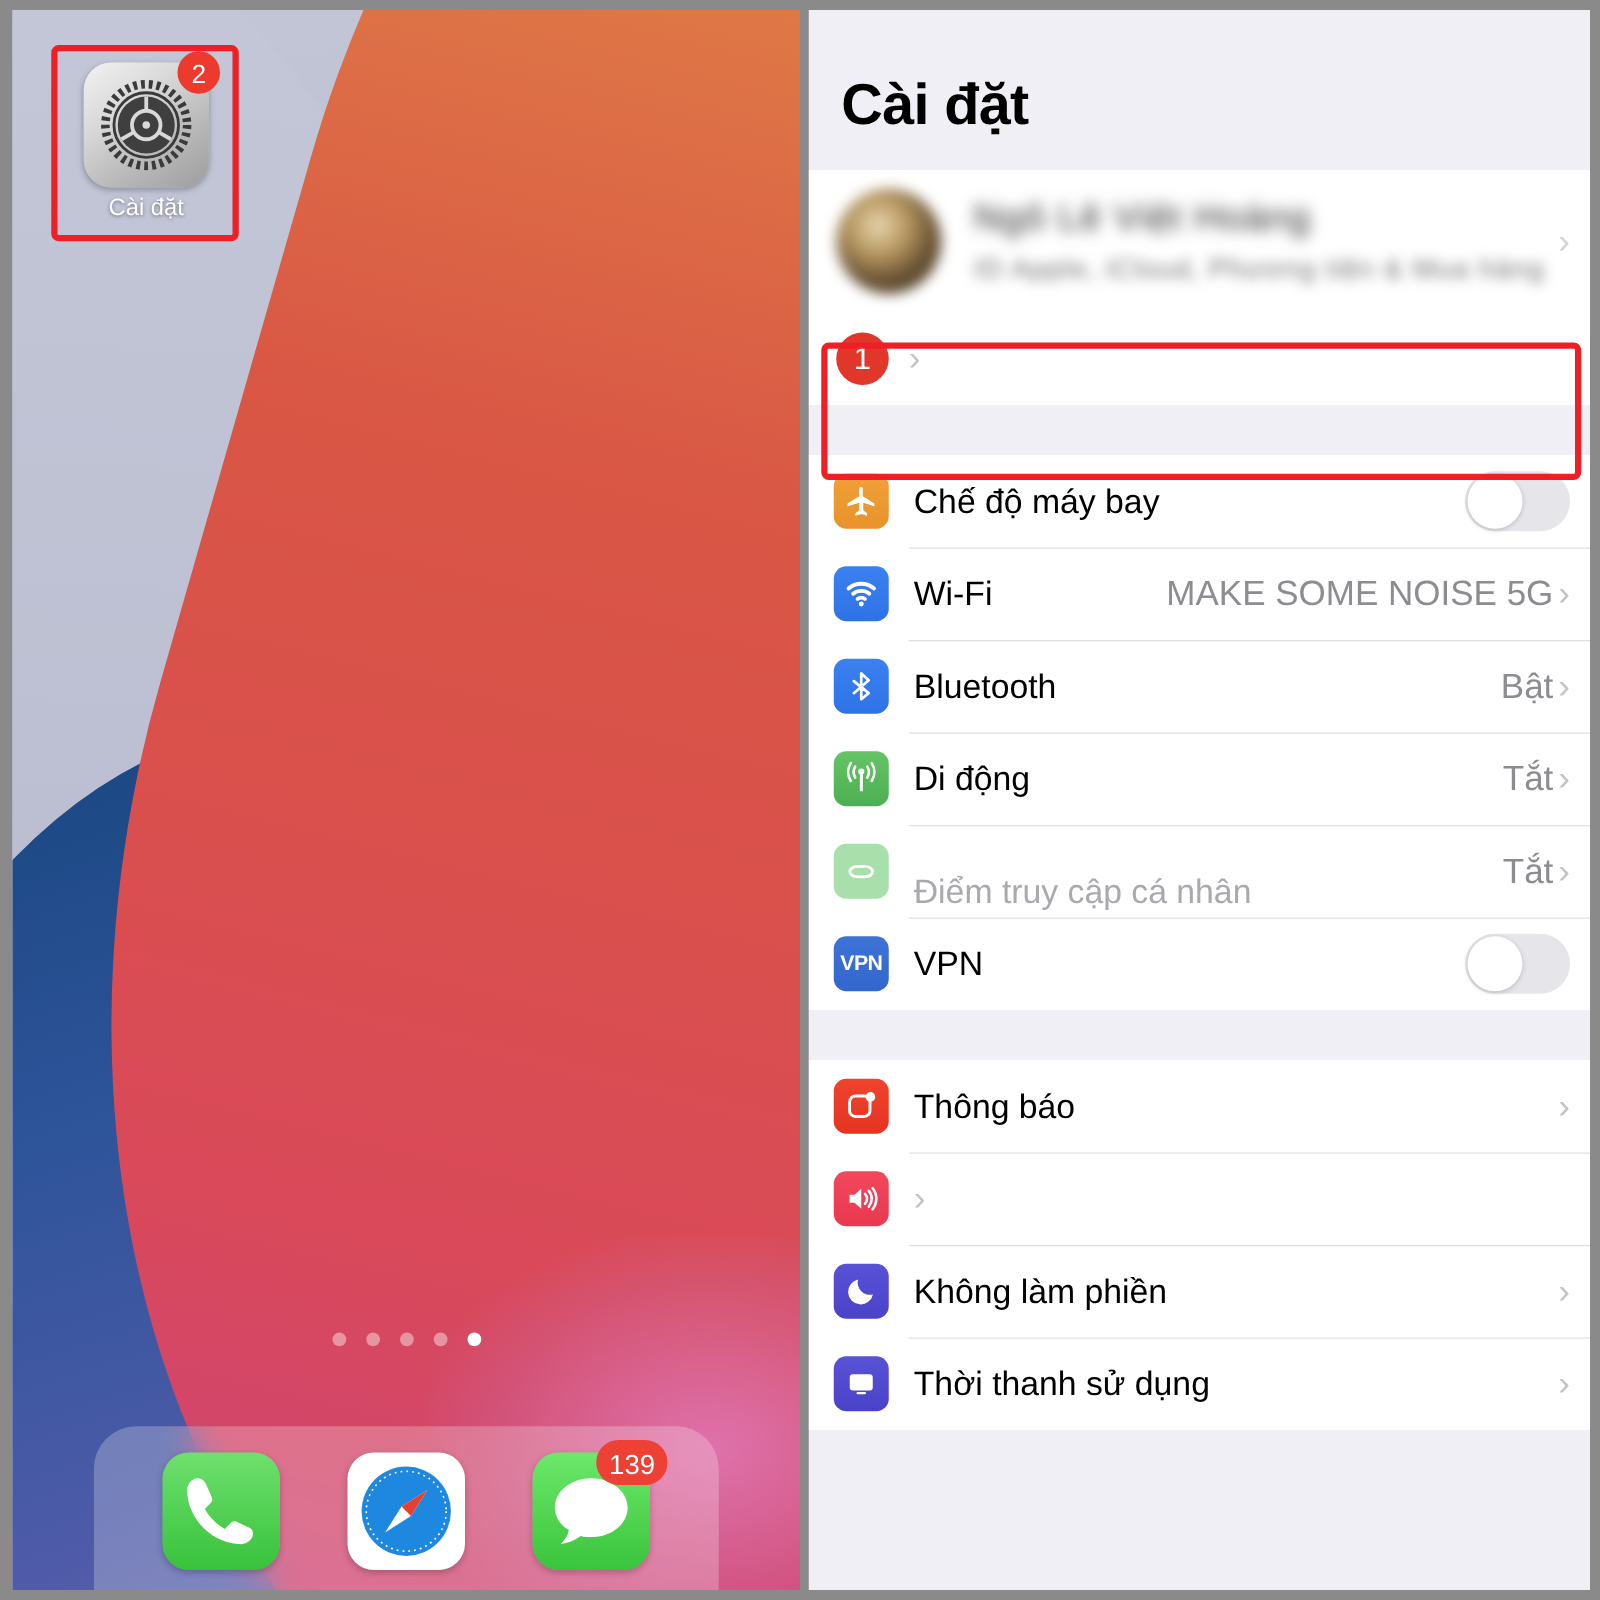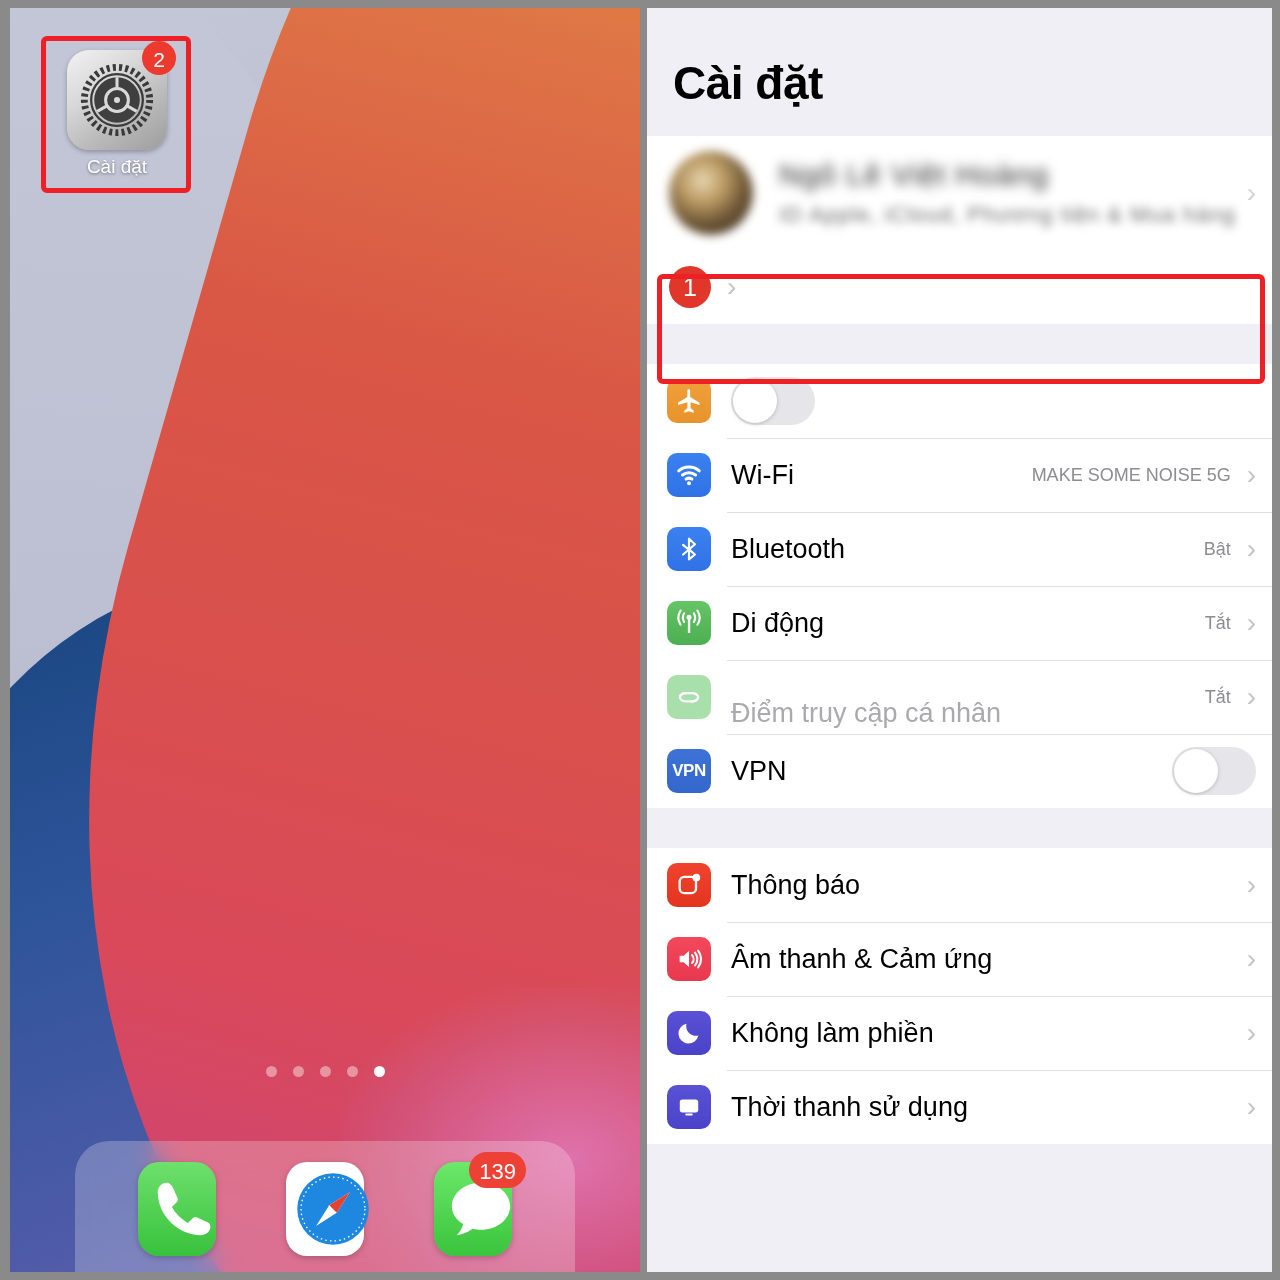--- a/index.html
+++ b/index.html
@@ -79,21 +79,21 @@
   }
   .pdot { width:11px; height:11px; border-radius:50%; background:rgba(255,255,255,.42); }
   .pdot.on { background:#fff; }
 
   .dock {
     position:absolute; left:65px; top:1133px; width:500px; height:135px;
     background:rgba(255,255,255,.24); border-radius:34px 34px 0 0;
     backdrop-filter:blur(14px);
     display:flex; align-items:center; justify-content:space-around; padding:0 28px;
   }
-  .dock-icon { position:relative; width:78px; height:94px; border-radius:21px; box-shadow:0 2px 6px rgba(0,0,0,.22); }
+  .dock-icon { position:relative; width:94px; height:94px; border-radius:21px; box-shadow:0 2px 6px rgba(0,0,0,.22); }
   .ic-phone { background:linear-gradient(180deg,#6ee06d 0%,#38c23c 100%); }
   .ic-safari { background:#fff; }
   .ic-msg { background:linear-gradient(180deg,#6ce86a 0%,#3ac43c 100%); }
   .dock-badge {
     position:absolute; right:-14px; top:-10px; min-width:40px; height:36px; padding:0 8px;
     border-radius:18px; background:#ee4135; color:#fff; font-size:22px; line-height:36px;
     text-align:center; border:2px solid #ee4135;
   }
 
   
@@ -119,21 +119,21 @@
   }
   .row + .row::before {
     content:""; position:absolute; left:80px; right:0; top:0; height:1px; background:#dfdfe3;
   }
   .r-ic {
     width:44px; height:44px; border-radius:10px; flex:0 0 auto; margin-right:20px;
     display:flex; align-items:center; justify-content:center; color:#fff;
   }
   .r-label { font-size:27px; color:#000; flex:1 1 auto; }
   .r-label.dim { color:#a9a9ae;margin-top:32px; }
-  .r-value { font-size:18px; color:#8c8c91; margin-right:16px; white-space:nowrap; }
+  .r-value { font-size:28px; color:#8c8c91; margin-right:4px; white-space:nowrap; }
   .chev { color:#c3c3c7; font-size:28px; flex:0 0 auto; line-height:1; }
   .chev.dim { color:#d3d3d7; }
 
   .rbadge {
     width:42px; height:42px; border-radius:21px; background:#e0372a; color:#fff;
     font-size:25px; line-height:42px; text-align:center; margin-right:16px; flex:0 0 auto;
   }
 
   .toggle { width:84px; height:48px; border-radius:24px; background:#e6e6ea; position:relative; flex:0 0 auto; }
   .toggle .knob {
@@ -262,20 +262,21 @@
     <div class="gap"></div>
 
     <div class="group">
 
       <div class="row">
         <span class="r-ic c-airplane">
           <svg width="28" height="28" viewBox="0 0 24 24" aria-hidden="true">
               <path d="M21 15.5v-2l-8-5V3.2a1.2 1.2 0 0 0-2.4 0V8.5l-8 5v2l8-2.4v5.1L8 20.2V22l4-1.2 4 1.2v-1.8l-2.6-2v-5.1z" fill="#fff"></path>
             </svg>
         </span>
+        <span class="r-label">Chế độ máy bay</span>
         <span class="toggle">
             <span class="knob"></span>
           </span>
       </div>
 
       <div class="row">
         <span class="r-ic c-wifi">
           <svg width="28" height="28" viewBox="0 0 24 24" aria-hidden="true">
             <path d="M3.2 8.4a13.5 13.5 0 0 1 17.6 0" fill="none" stroke="#fff" stroke-width="2.6" stroke-linecap="round"></path>
             <path d="M6.4 12a9 9 0 0 1 11.2 0" fill="none" stroke="#fff" stroke-width="2.6" stroke-linecap="round"></path>
@@ -353,21 +354,20 @@
 
       <div class="row">
         <span class="r-ic c-sound">
           <svg width="28" height="28" viewBox="0 0 24 24" aria-hidden="true">
             <path d="M4 9.3h3.4L12 5.2v13.6L7.4 14.7H4z" fill="#fff"></path>
             <path d="M14.6 8.6a5 5 0 0 1 0 6.8" fill="none" stroke="#fff" stroke-width="1.8" stroke-linecap="round"></path>
             <path d="M17.2 6.6a8.4 8.4 0 0 1 0 10.8" fill="none" stroke="#fff" stroke-width="1.8" stroke-linecap="round"></path>
             <path d="M19.8 4.8a11.6 11.6 0 0 1 0 14.4" fill="none" stroke="#fff" stroke-width="1.8" stroke-linecap="round"></path>
           </svg>
         </span>
-        <span class="r-label">Âm thanh &amp; Cảm ứng</span>
         <span class="chev">›</span>
       </div>
 
       <div class="row">
         <span class="r-ic c-dnd">
           <svg width="28" height="28" viewBox="0 0 24 24" aria-hidden="true">
             <path d="M20 14.2A8.4 8.4 0 0 1 9.8 4 8.6 8.6 0 1 0 20 14.2z" fill="#fff"></path>
           </svg>
         </span>
         <span class="r-label">Không làm phiền</span>

